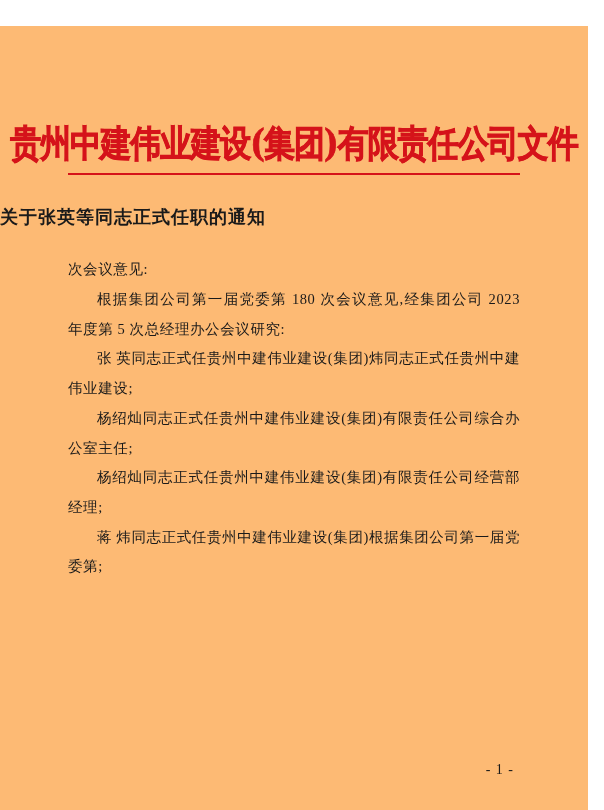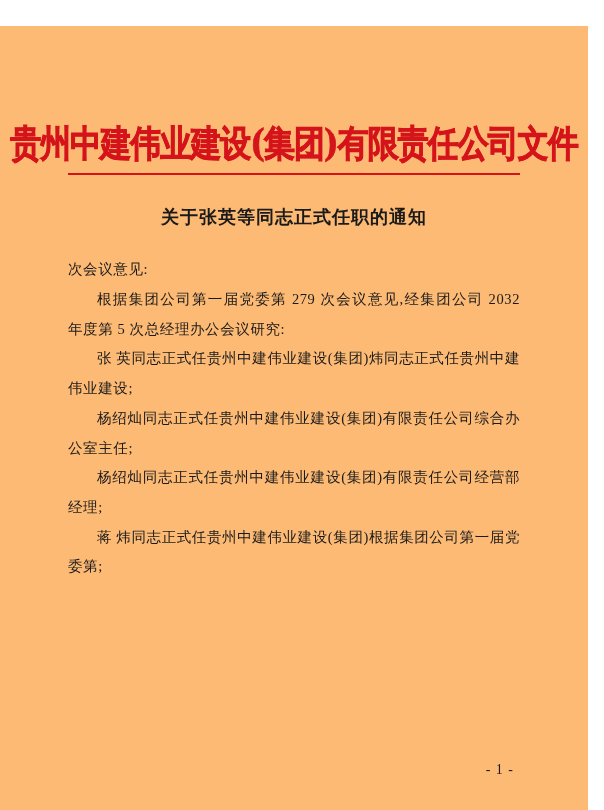--- a/index.html
+++ b/index.html
@@ -46,21 +46,21 @@
     letter-spacing: 0.5px;
     color: #1a1a1a;
   }
   .red-rule {
     margin: 14px auto 0 auto;
     width: 452px;
     height: 2px;
     background: #d5131a;
   }
   .doc-subject {
-    text-align: center;
+    text-align: left;
     margin-top: 30px;
     font-size: 18px;
     font-weight: 700;
     letter-spacing: 1px;
     font-family: "DejaVu Serif", "Liberation Serif", serif;
   }
   .body-block {
     margin: 26px auto 0 auto;
     width: 452px;
     font-size: 14.5px;
@@ -91,21 +91,21 @@
     <div class="doc-title-red">贵州中建伟业建设(集团)有限责任公司文件</div>
   </div>
 
 
   <div class="red-rule"></div>
 
   <div class="doc-subject">关于张英等同志正式任职的通知</div>
 
   <div class="body-block">
     <p>次会议意见:</p>
-    <p class="indent">根据集团公司第一届党委第 279 次会议意见,经集团公司 2032 年度第 5 次总经理办公会议研究:</p>
+    <p class="indent">根据集团公司第一届党委第 180 次会议意见,经集团公司 2023 年度第 5 次总经理办公会议研究:</p>
     <p class="indent">张    英同志正式任贵州中建伟业建设(集团)炜同志正式任贵州中建伟业建设;</p>
     <p class="indent">杨绍灿同志正式任贵州中建伟业建设(集团)有限责任公司综合办公室主任;</p>
     <p class="indent">杨绍灿同志正式任贵州中建伟业建设(集团)有限责任公司经营部经理;</p>
     <p class="indent">蒋    炜同志正式任贵州中建伟业建设(集团)根据集团公司第一届党委第;</p>
   </div>
 
   <div class="page-number">- 1 -</div>
 
 </div>
 

